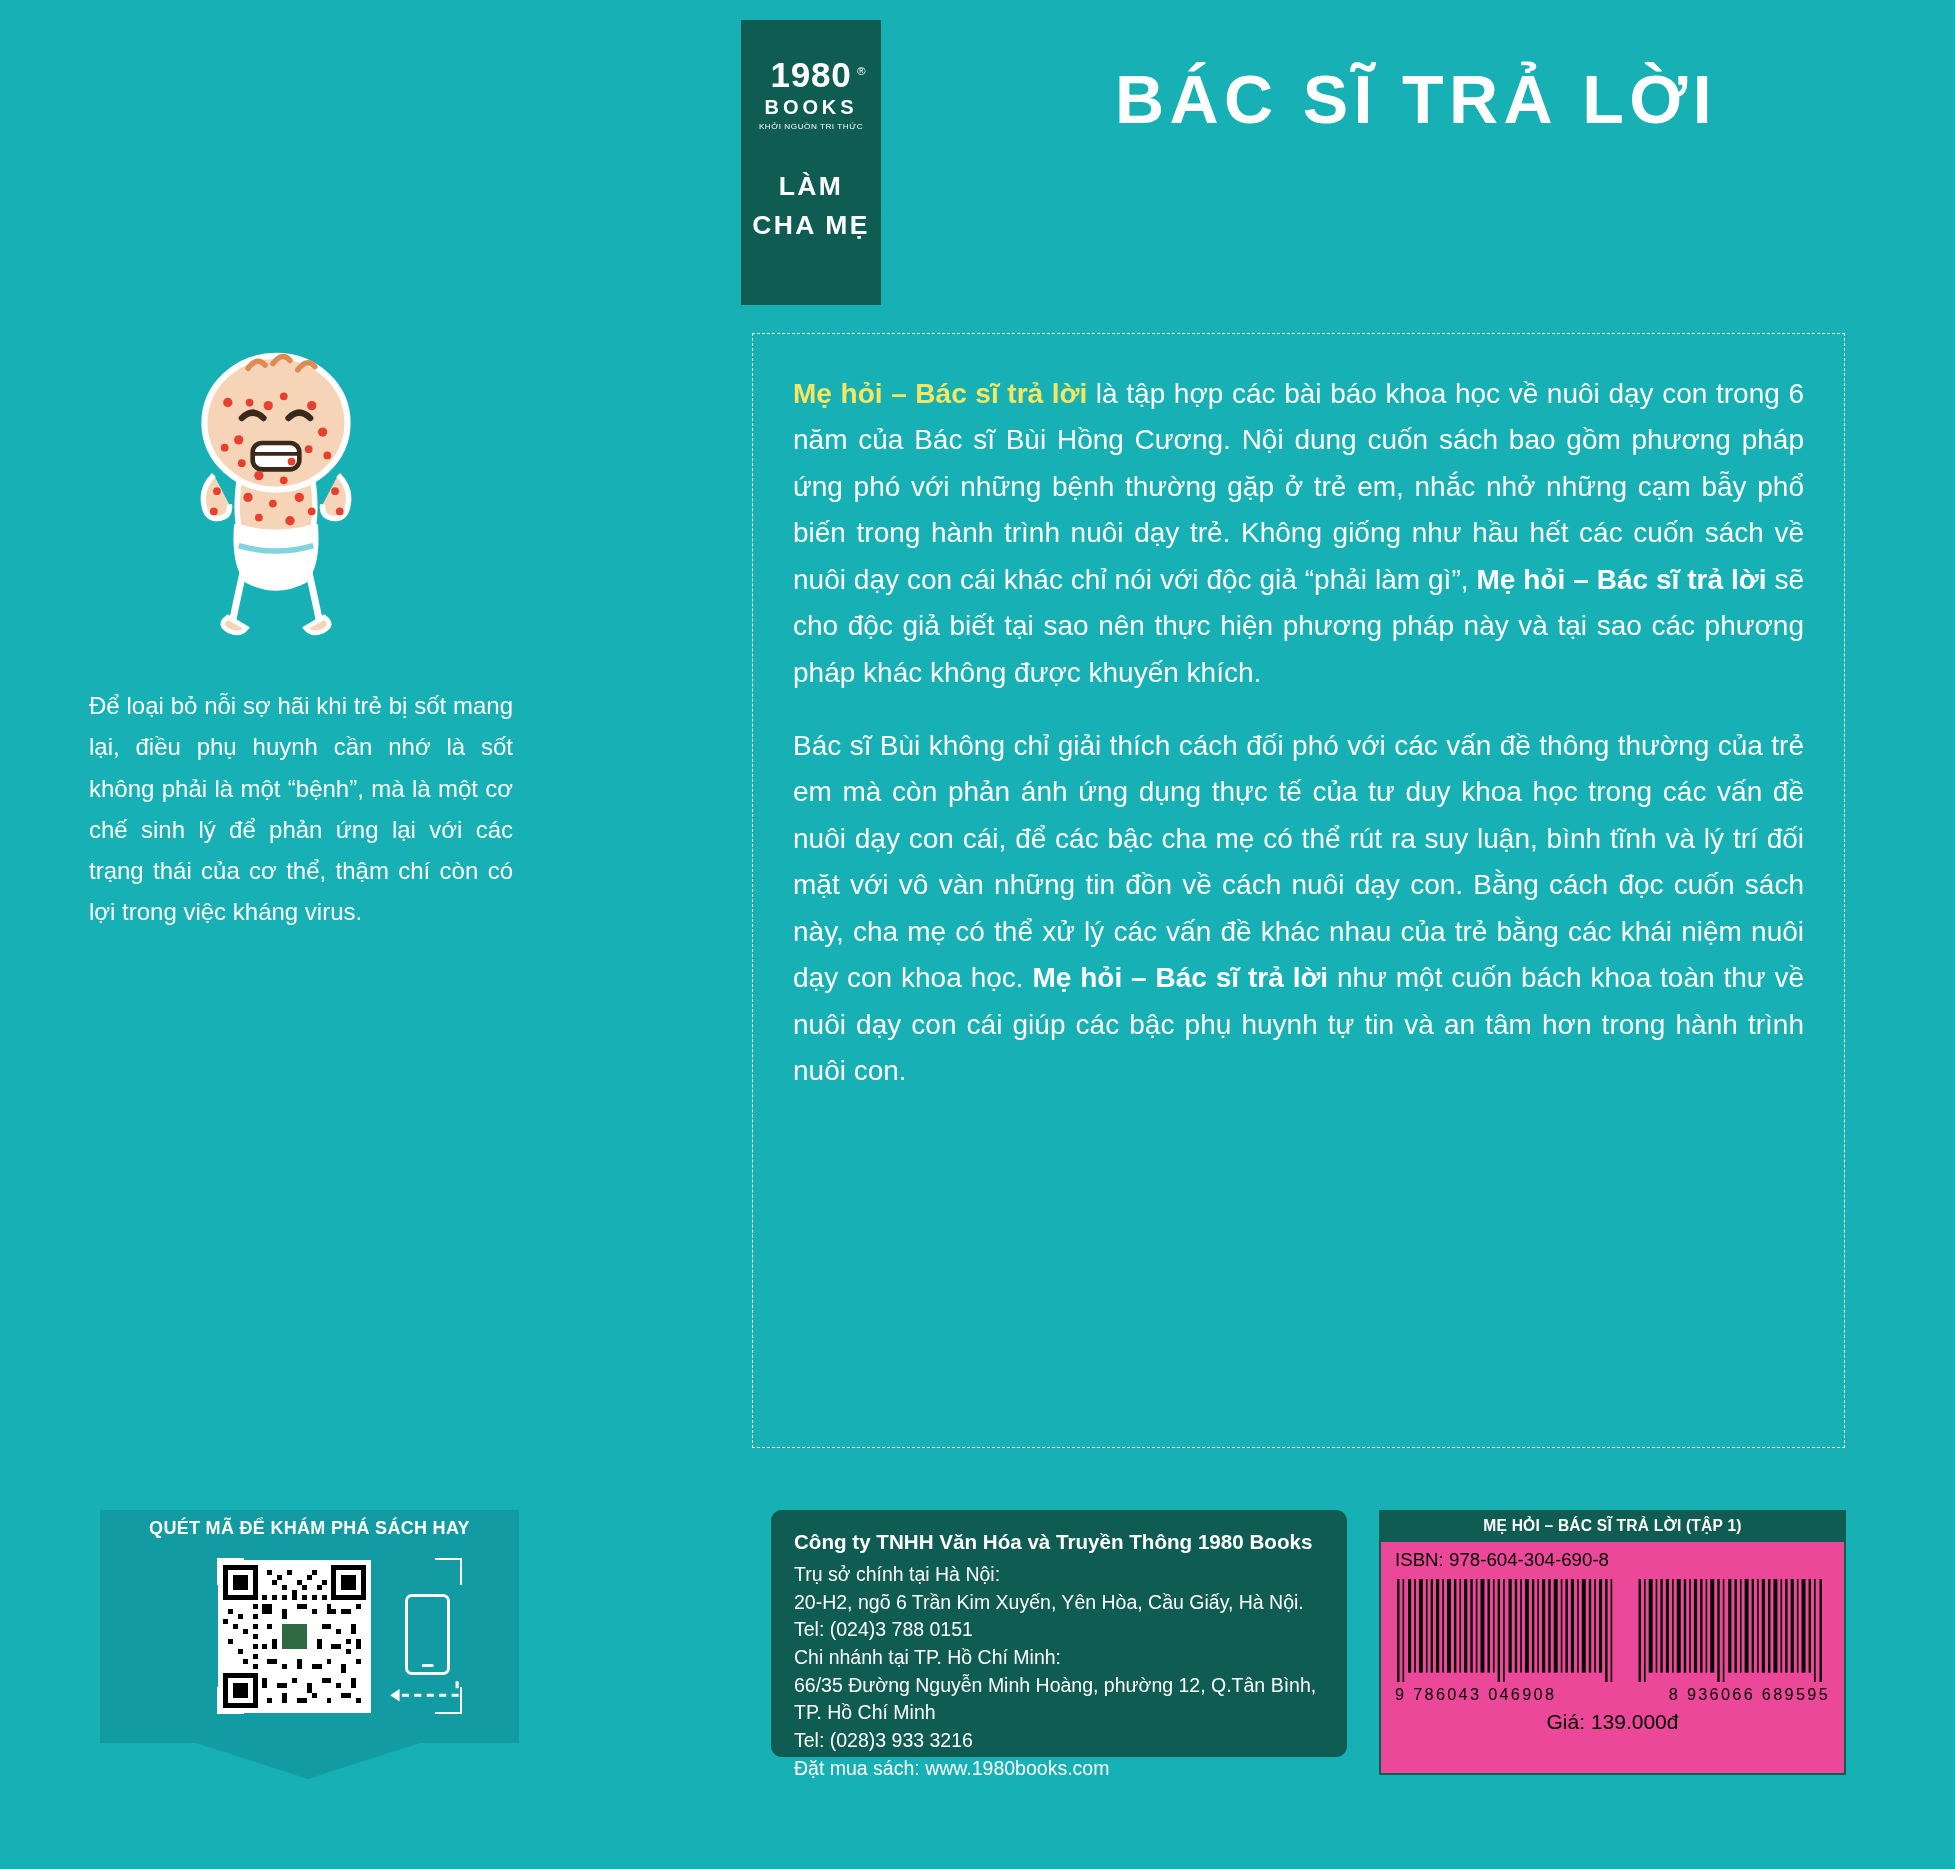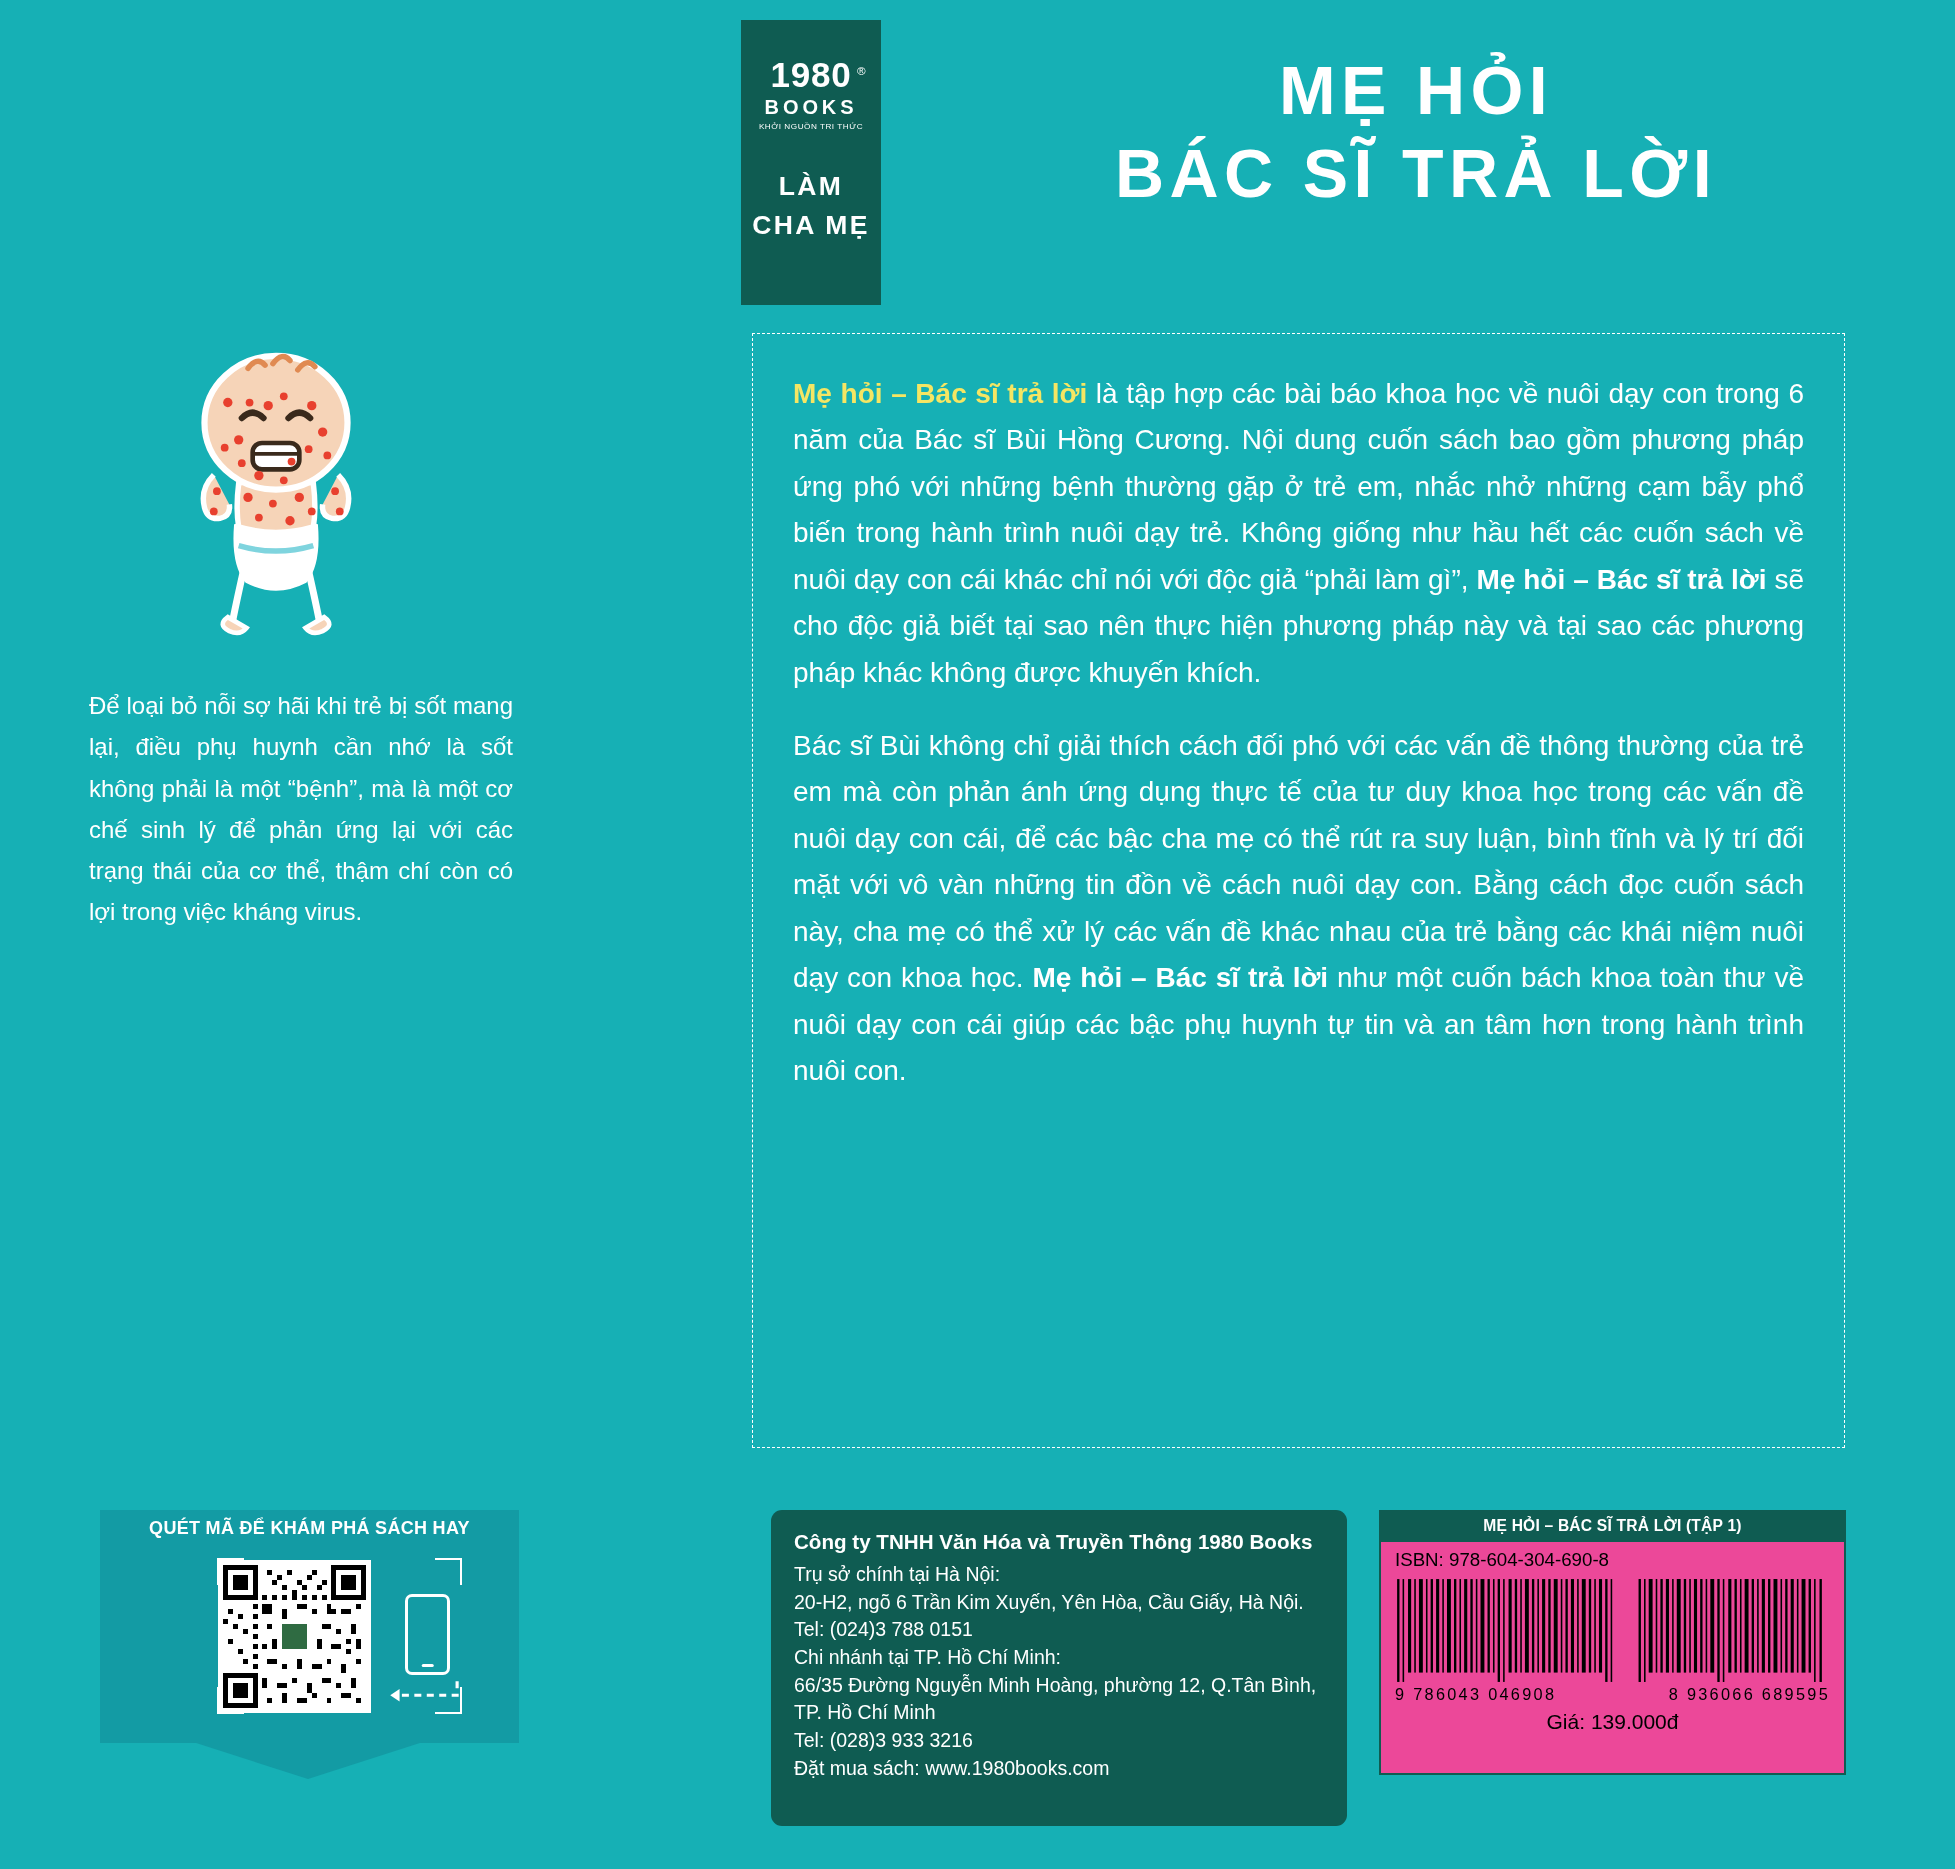--- a/index.html
+++ b/index.html
@@ -225,21 +225,21 @@
     width: 86px;
     height: 28px;
   }
 
   
   #publisher-box {
     position: absolute;
     left: 771px;
     top: 1510px;
     width: 576px;
-    height: 316px;
+    height: 247px;
     background: #0f5c52;
     border-radius: 11px;
     padding: 20px 23px;
     box-sizing: border-box;
     color: #ffffff;
   }
   #publisher-name {
     font-size: 20.6px;
     font-weight: bold;
     margin-bottom: 7px;
@@ -307,21 +307,20 @@
     <div id="logo-reg">®</div>
     <div id="logo-sub">BOOKS</div>
     <div id="logo-tagline">KHỞI NGUỒN TRI THỨC</div>
     <div id="logo-series">
       <div>LÀM</div>
       <div>CHA MẸ</div>
     </div>
   </div>
 
   <div id="title-block">
-    <div id="title-line-1">MẸ HỎI</div>
     <div id="title-line-2">BÁC SĨ TRẢ LỜI</div>
   </div>
 
   <div id="baby-illustration">
     <svg viewBox="0 0 280 400" width="218" height="311" xmlns="http://www.w3.org/2000/svg">
 
       <path d="M60 185 q-18 18 -12 42 q4 16 20 14 q14 -3 12 -18" fill="#f6d4b8" stroke="#ffffff" stroke-width="7"></path>
       <path d="M220 185 q18 18 12 42 q-4 16 -20 14 q-14 -3 -12 -18" fill="#f6d4b8" stroke="#ffffff" stroke-width="7"></path>
 
       <path d="M100 300 q-10 44 -16 74" fill="none" stroke="#ffffff" stroke-width="9" stroke-linecap="round"></path>

